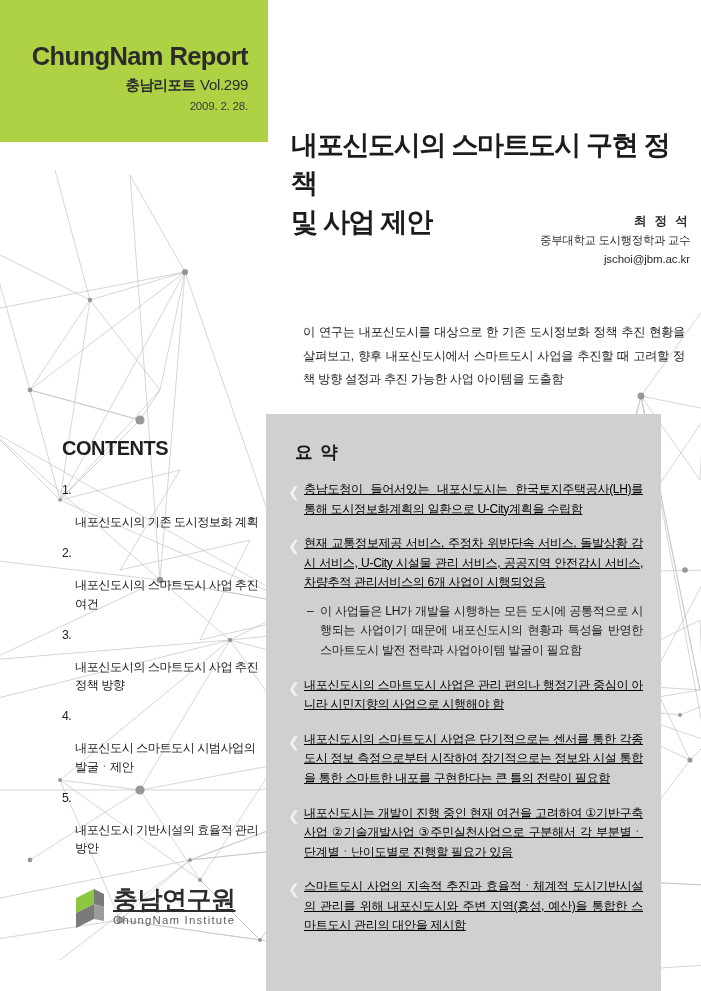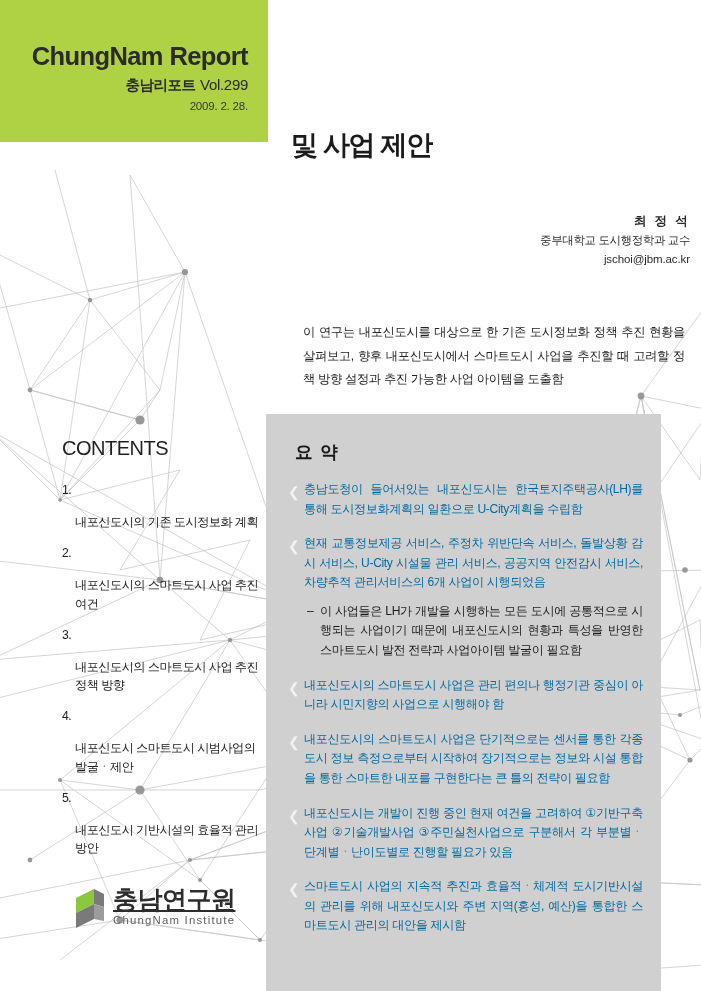--- a/index.html
+++ b/index.html
@@ -105,21 +105,21 @@
   }
 
   
   #contents {
     position:absolute;
     left:62px; top:437px;
     width:205px;
   }
   #contents-heading {
     font-size:20px;
-    font-weight:normal;
+    font-weight:bold;
     letter-spacing:-0.5px;
     color:#1f1f1f;
     margin-bottom:21px;
   }
   .toc-item {
     display:flex;
     font-size:12.2px;
     line-height:1.52;
     letter-spacing:-0.55px;
     color:#202020;
@@ -186,22 +186,23 @@
     font-size:14px;
     line-height:1.62;
     text-align:left;
     margin-top:1px;
   }
   .sum-text {
     flex:1 1 auto;
     font-size:12.1px;
     line-height:1.62;
     letter-spacing:-0.35px;
-    color:#0369a1;
+    color:#000000;
     text-align:justify;
+    text-decoration:underline;
   }
   .sub-item {
     display:flex;
     margin-top:9px;
     padding-left:3px;
   }
   .sub-dash {
     flex:0 0 13px;
     font-size:12.1px;
     line-height:1.62;
@@ -300,20 +301,21 @@
   <div id="masthead">
     <div id="brand-en">ChungNam Report</div>
     <div id="brand-line2">
       <span id="brand-ko">충남리포트</span>
       <span id="brand-vol">Vol.299</span>
     </div>
     <div id="brand-date">2009. 2. 28.</div>
   </div>
 
   <div id="title">
+    <span class="l">내포신도시의 스마트도시 구현 정책</span>
     <span class="l">및 사업 제안</span>
   </div>
 
   <div id="author-block">
     <div id="author-name">최 정 석</div>
     <div id="author-affil">중부대학교 도시행정학과 교수</div>
     <div id="author-email">jschoi@jbm.ac.kr</div>
   </div>
 
   <div id="abstract">이 연구는 내포신도시를 대상으로 한 기존 도시정보화 정책 추진 현황을 살펴보고, 향후 내포신도시에서 스마트도시 사업을 추진할 때 고려할 정책 방향 설정과 추진 가능한 사업 아이템을 도출함</div>

